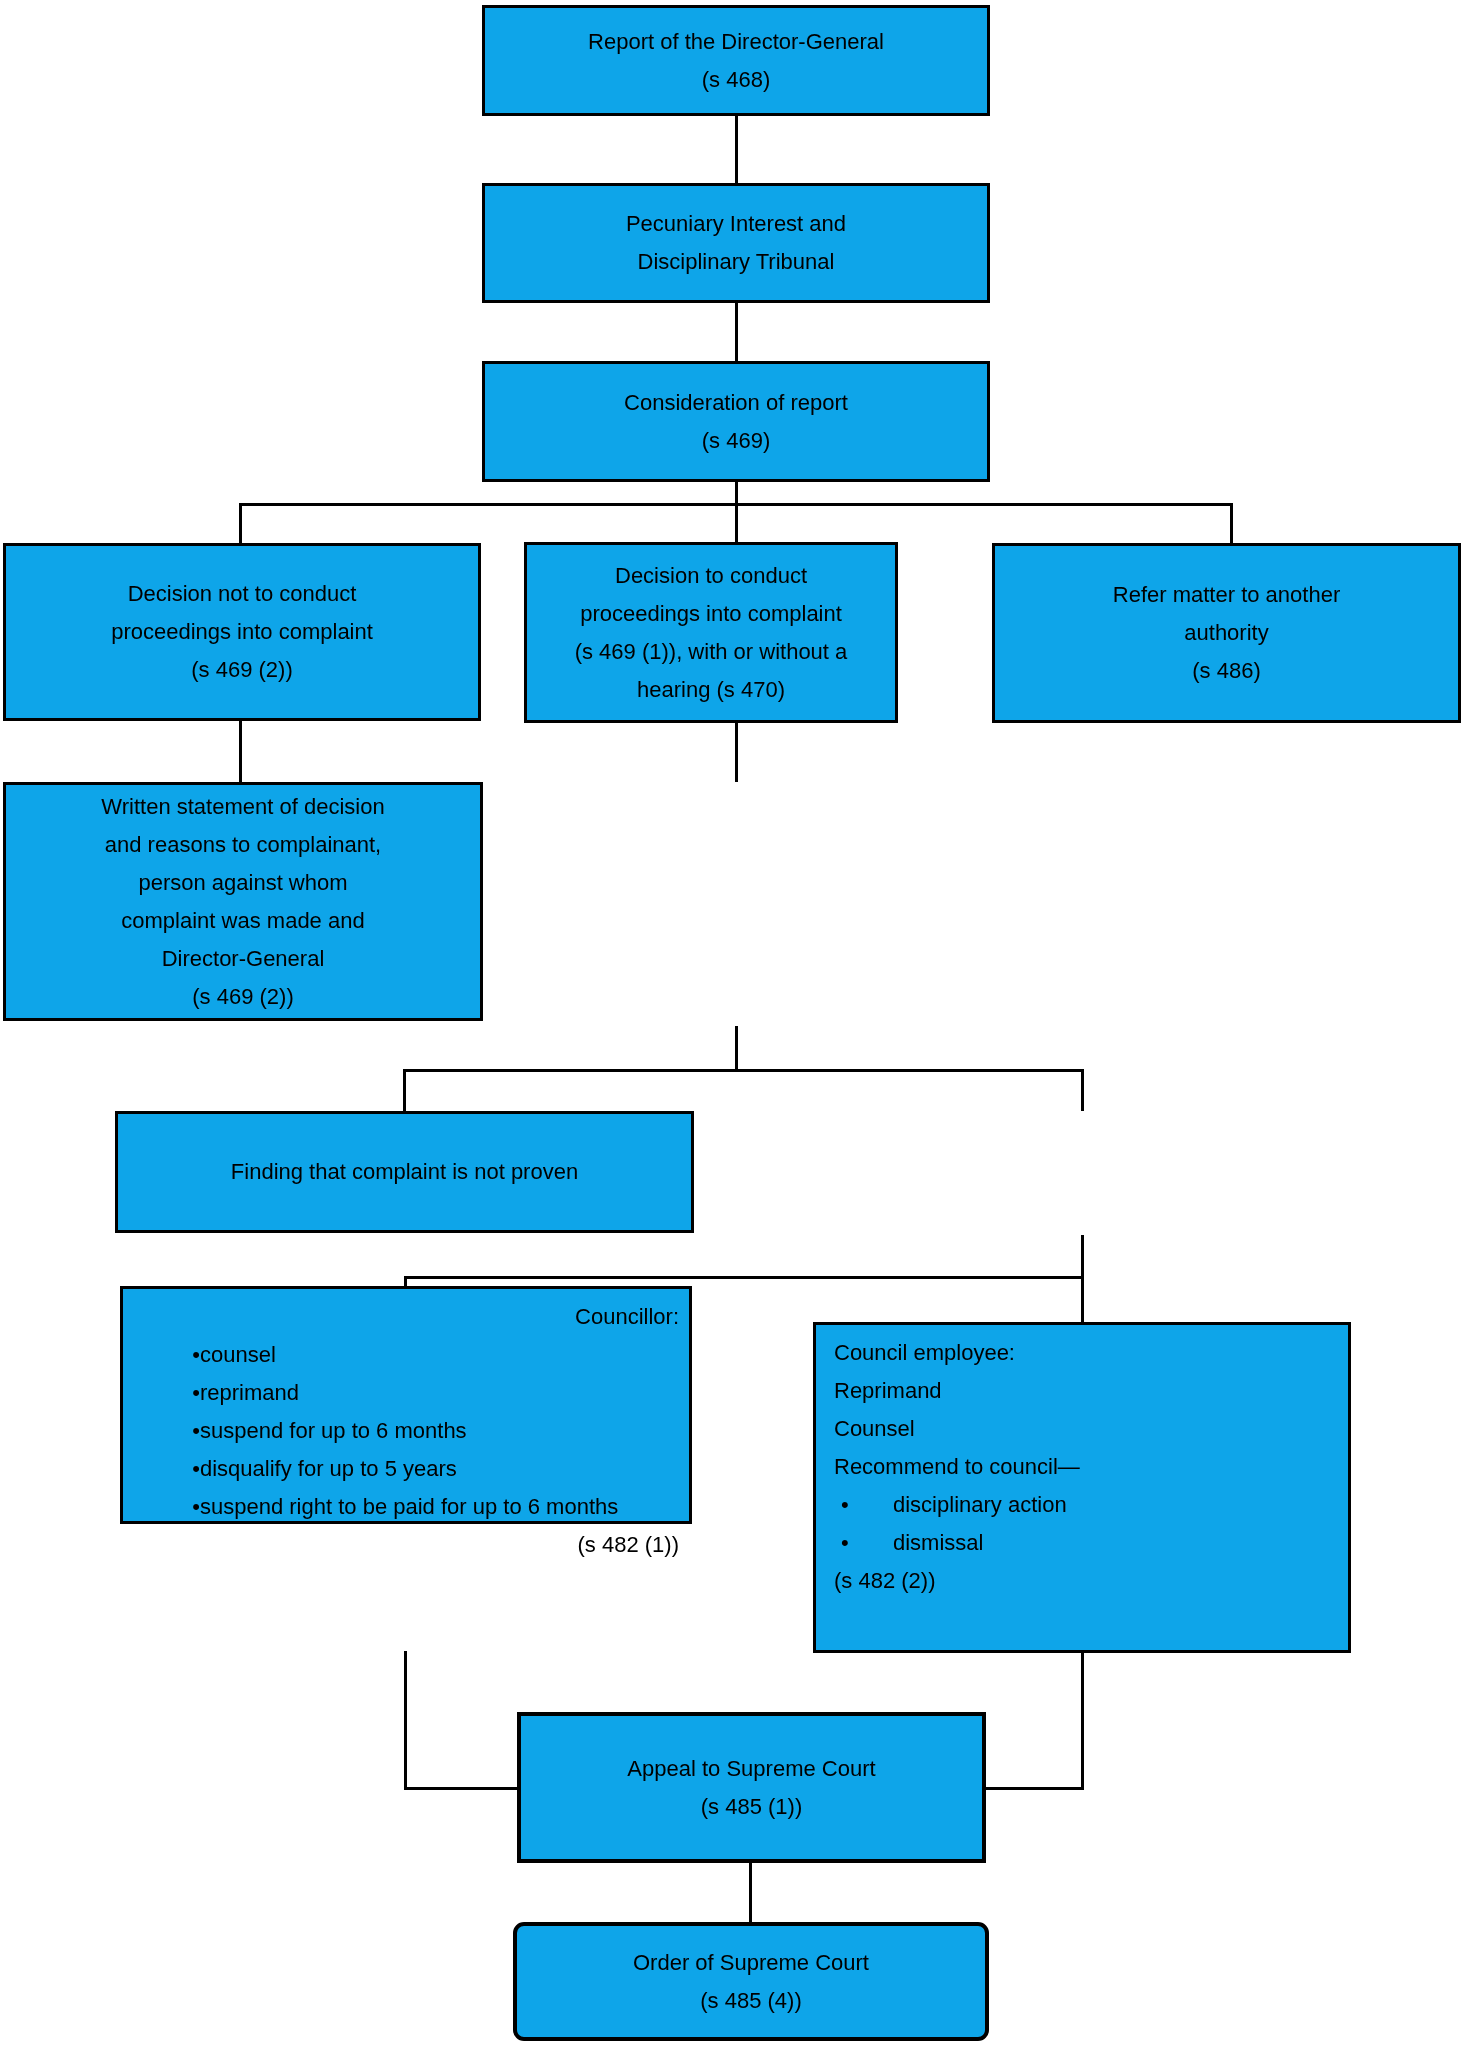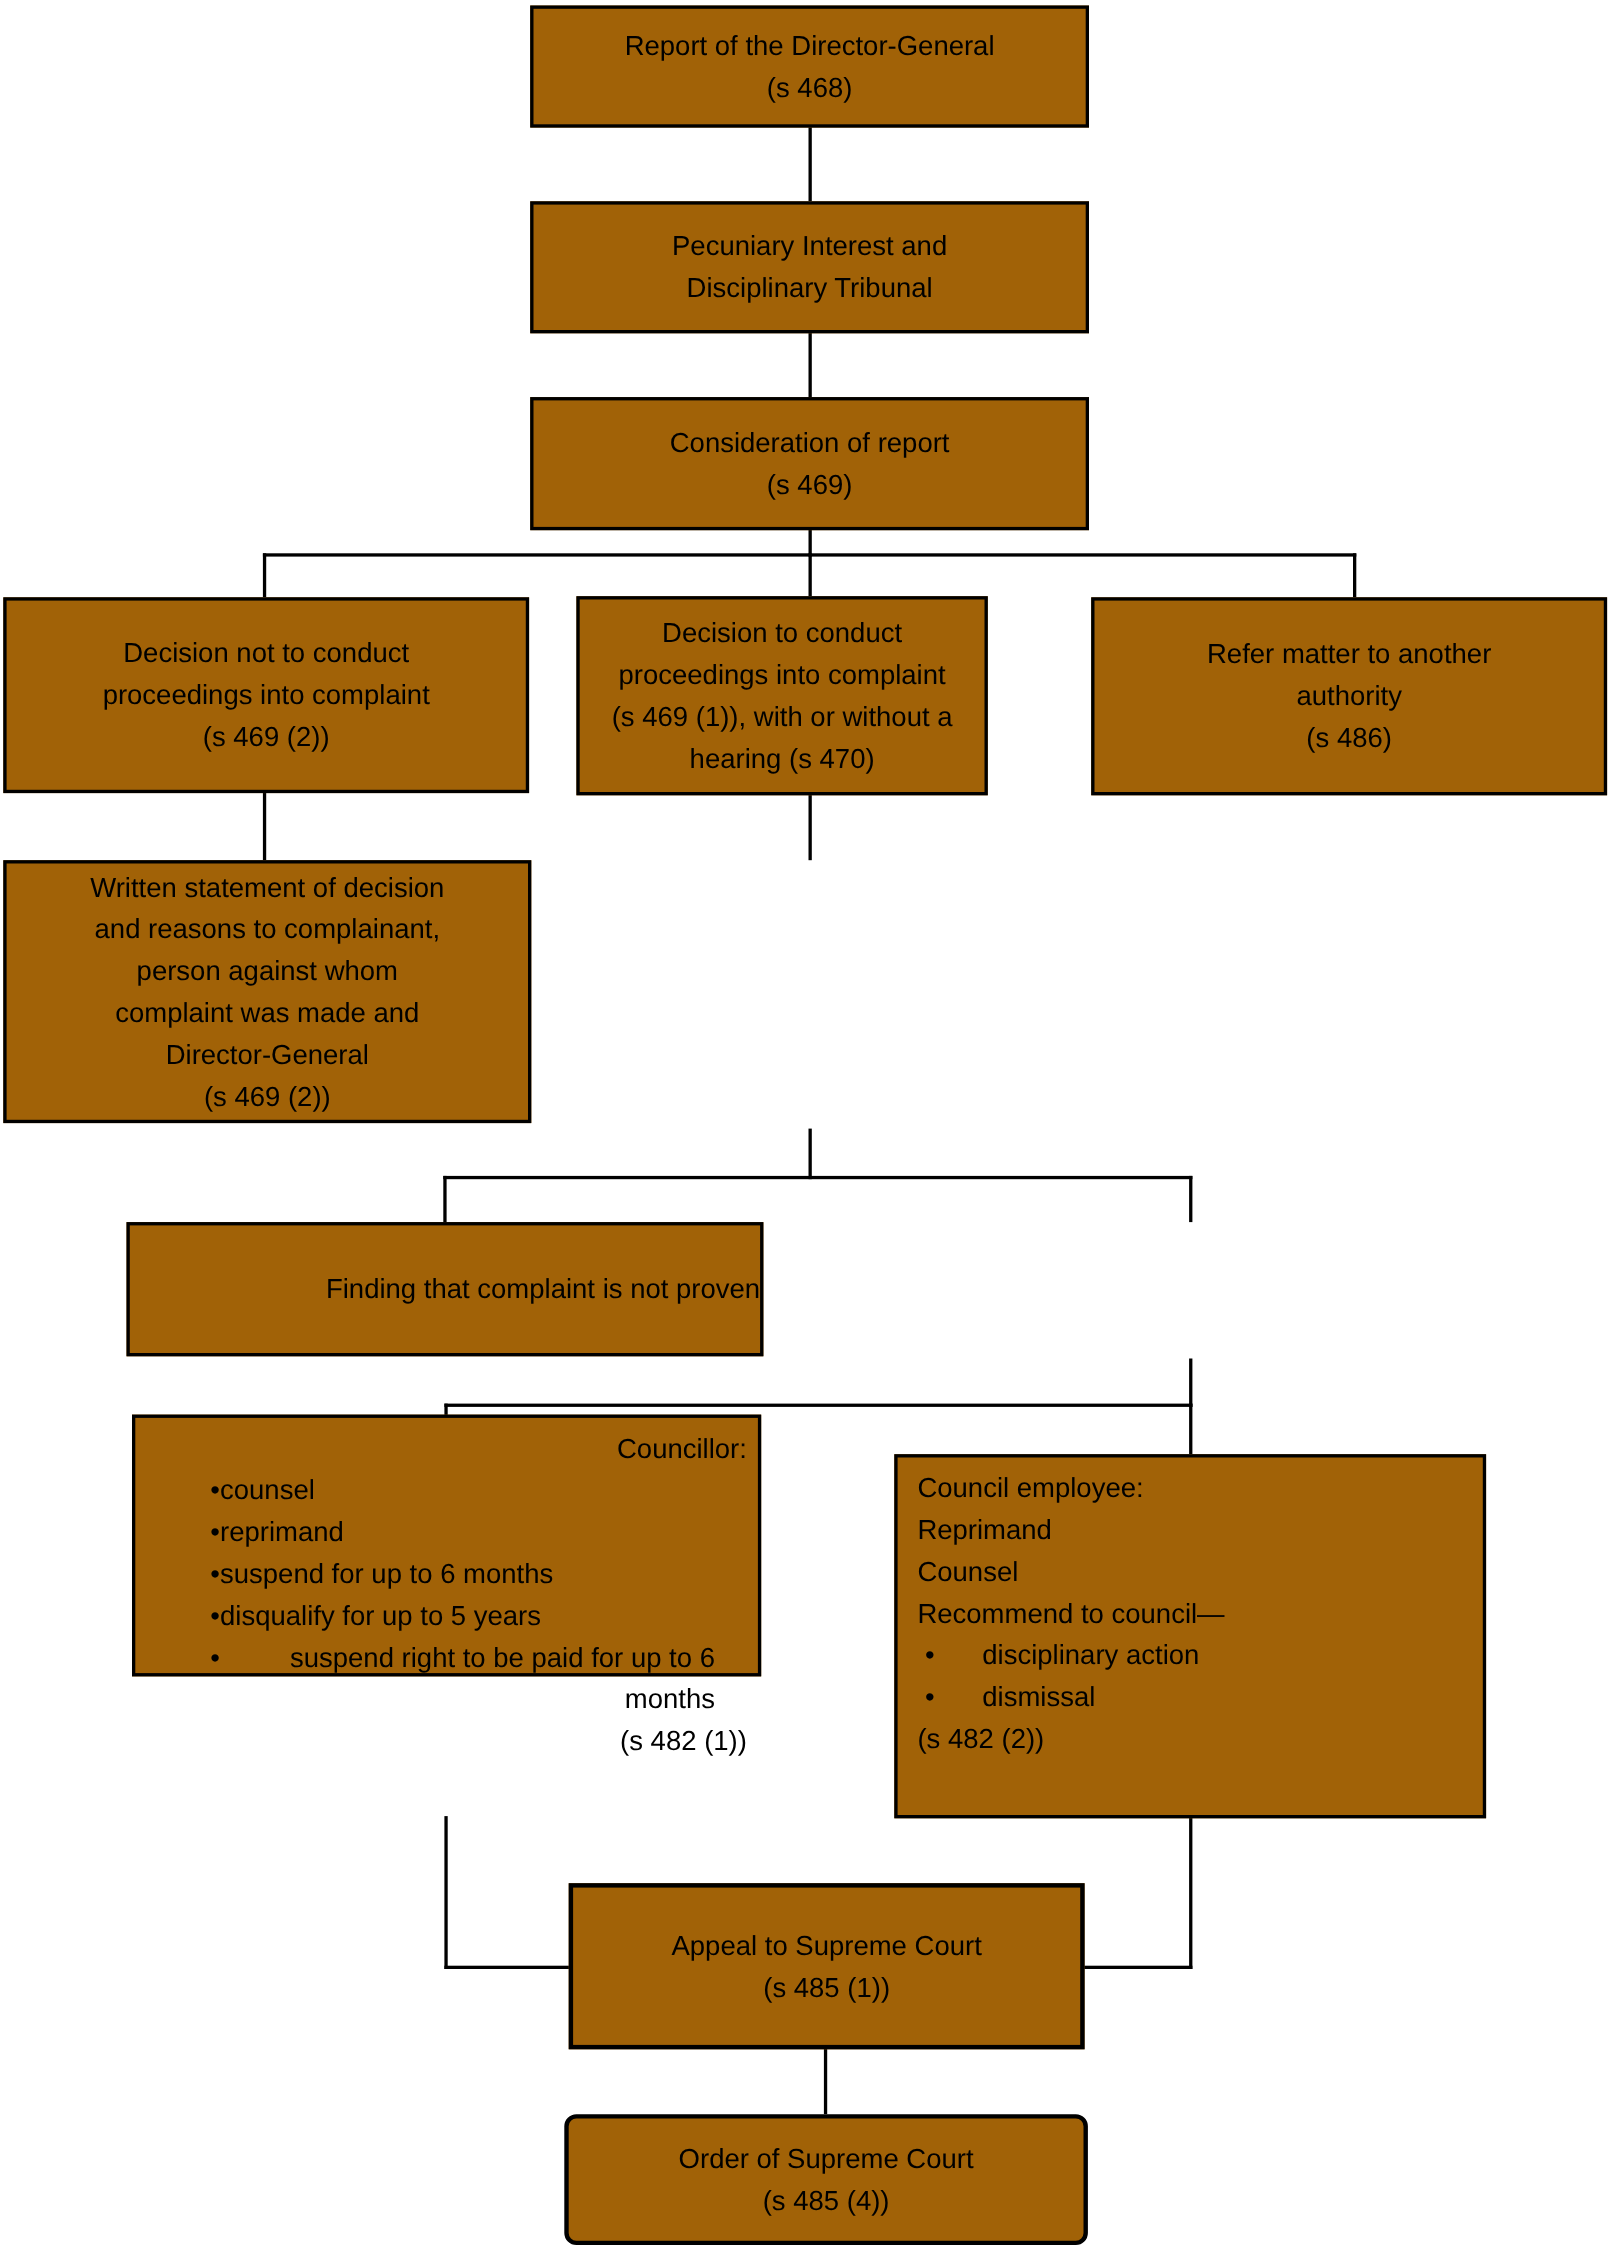--- a/index.html
+++ b/index.html
@@ -8,22 +8,22 @@
     width: 1473px;
     height: 2045px;
     background: #ffffff;
     font-family: "Liberation Sans", "DejaVu Sans", sans-serif;
     color: #000000;
   }
   .box {
     position: absolute;
     box-sizing: border-box;
     border: 3px solid #000000;
-    background: #a16207;
-    font-size: 25px;
+    background: #0ea5e9;
+    font-size: 22px;
     line-height: 38px;
   }
   .center {
     display: flex;
     flex-direction: column;
     justify-content: center;
     align-items: center;
     text-align: center;
   }
   .list {
@@ -100,21 +100,21 @@
   <div class="box center" style="left:3px;top:782px;width:480px;height:239px;">
       <div>Written statement of decision</div>
       <div>and reasons to complainant,</div>
       <div>person against whom</div>
       <div>complaint was made and</div>
       <div>Director-General</div>
       <div>(s 469 (2))</div>
     </div>
 
 
-  <div class="box center" style="left:115px;top:1111px;width:579px;height:122px;align-items:flex-end;">
+  <div class="box center" style="left:115px;top:1111px;width:579px;height:122px;">
       <div>Finding that complaint is not proven</div>
     </div>
 
 
   <div class="box list" style="left:120px;top:1286px;width:572px;height:238px;text-align:right;">
     <div>Councillor:</div>
     <div class="brow">
       <span class="dot">•</span>
       <span class="btxt">counsel</span>
     </div>

